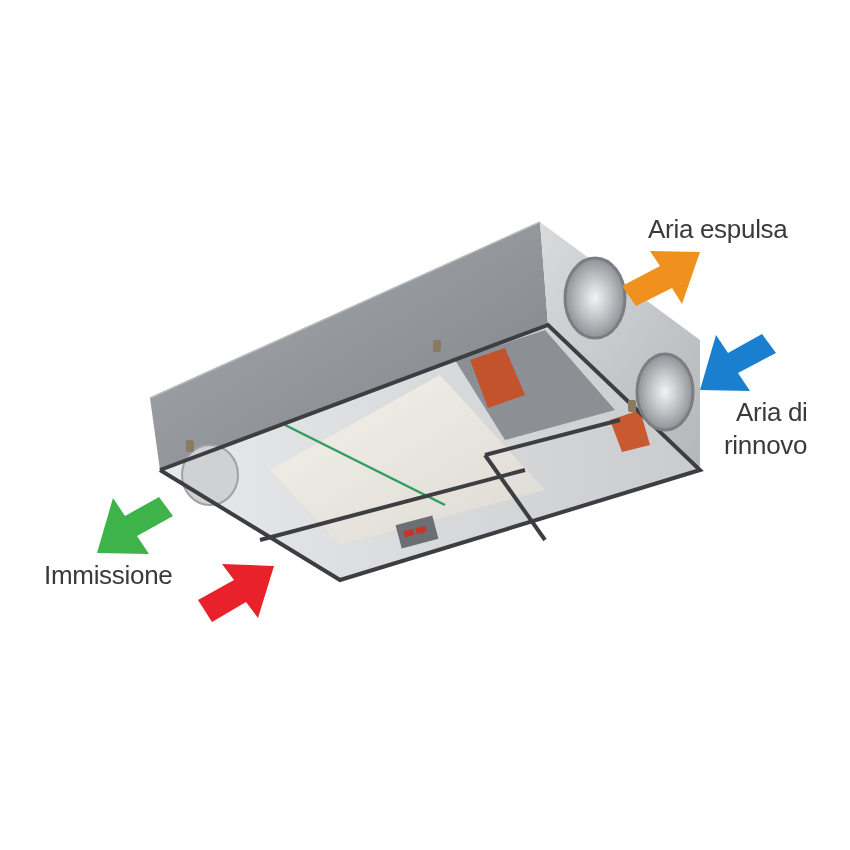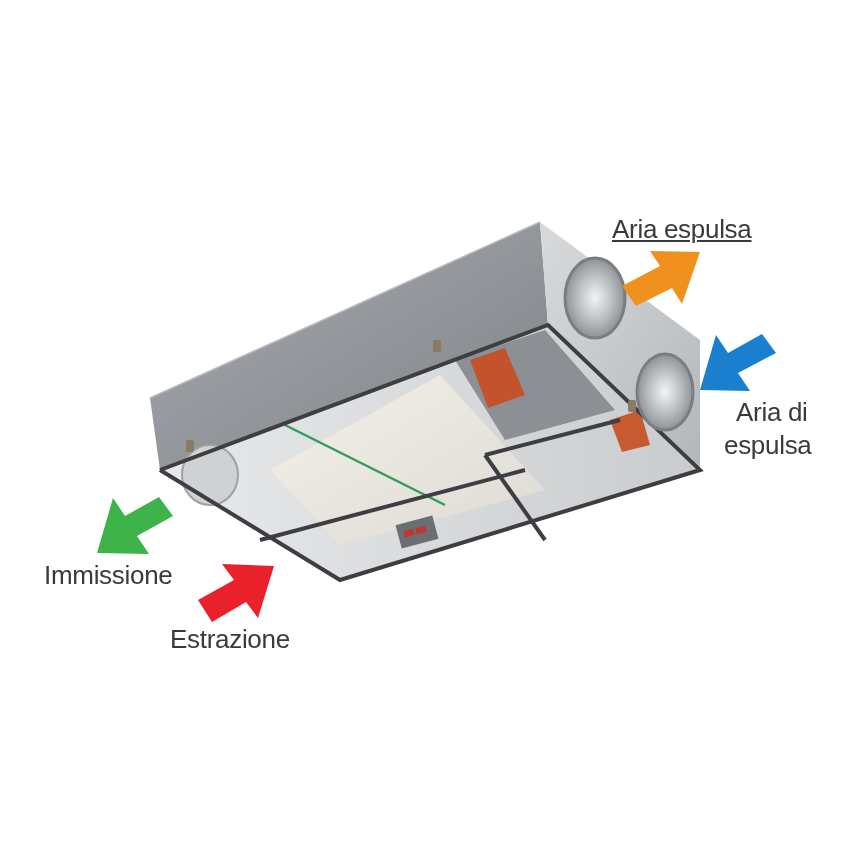--- a/index.html
+++ b/index.html
@@ -81,37 +81,36 @@
     <rect x="186" y="440" width="8" height="12" rx="2" fill="#8a7a62"></rect>
     <rect x="433" y="340" width="8" height="12" rx="2" fill="#8a7a62"></rect>
     <rect x="628" y="400" width="8" height="12" rx="2" fill="#8a7a62"></rect>
   </svg>
 
   <div class="arrow" style="left:620px;top:248px;">
     <svg width="84" height="62" viewBox="0 0 84 62">
       <polygon points="2,38 40,18 30,3 80,4 62,56 52,40 16,58" fill="#f0901e"></polygon>
     </svg>
   </div>
-  <div class="label" style="left:612px;top:214px;text-decoration:underline;">Aria espulsa</div>
+  <div class="label" style="left:648px;top:214px;">Aria espulsa</div>
 
   <div class="arrow" style="left:698px;top:333px;">
     <svg width="80" height="62" viewBox="0 0 80 62">
       <polygon points="78,20 40,40 52,58 2,57 18,2 30,20 64,1" fill="#1b7fcf"></polygon>
     </svg>
   </div>
   <div class="label" style="left:736px;top:397px;">Aria di</div>
-  <div class="label" style="left:724px;top:430px;">espulsa</div>
+  <div class="label" style="left:724px;top:430px;">rinnovo</div>
 
   <div class="arrow" style="left:95px;top:496px;">
     <svg width="80" height="62" viewBox="0 0 80 62">
       <polygon points="78,20 42,40 54,58 2,57 18,2 30,20 64,1" fill="#3db34a"></polygon>
     </svg>
   </div>
   <div class="label" style="left:44px;top:560px;text-align:right;">Immissione</div>
 
   <div class="arrow" style="left:196px;top:562px;">
     <svg width="80" height="62" viewBox="0 0 80 62">
       <polygon points="2,38 38,18 26,2 78,4 62,56 50,40 16,60" fill="#e8212a"></polygon>
     </svg>
   </div>
-  <div class="label" style="left:170px;top:624px;">Estrazione</div>
 
 </div>
 
 </body></html>

